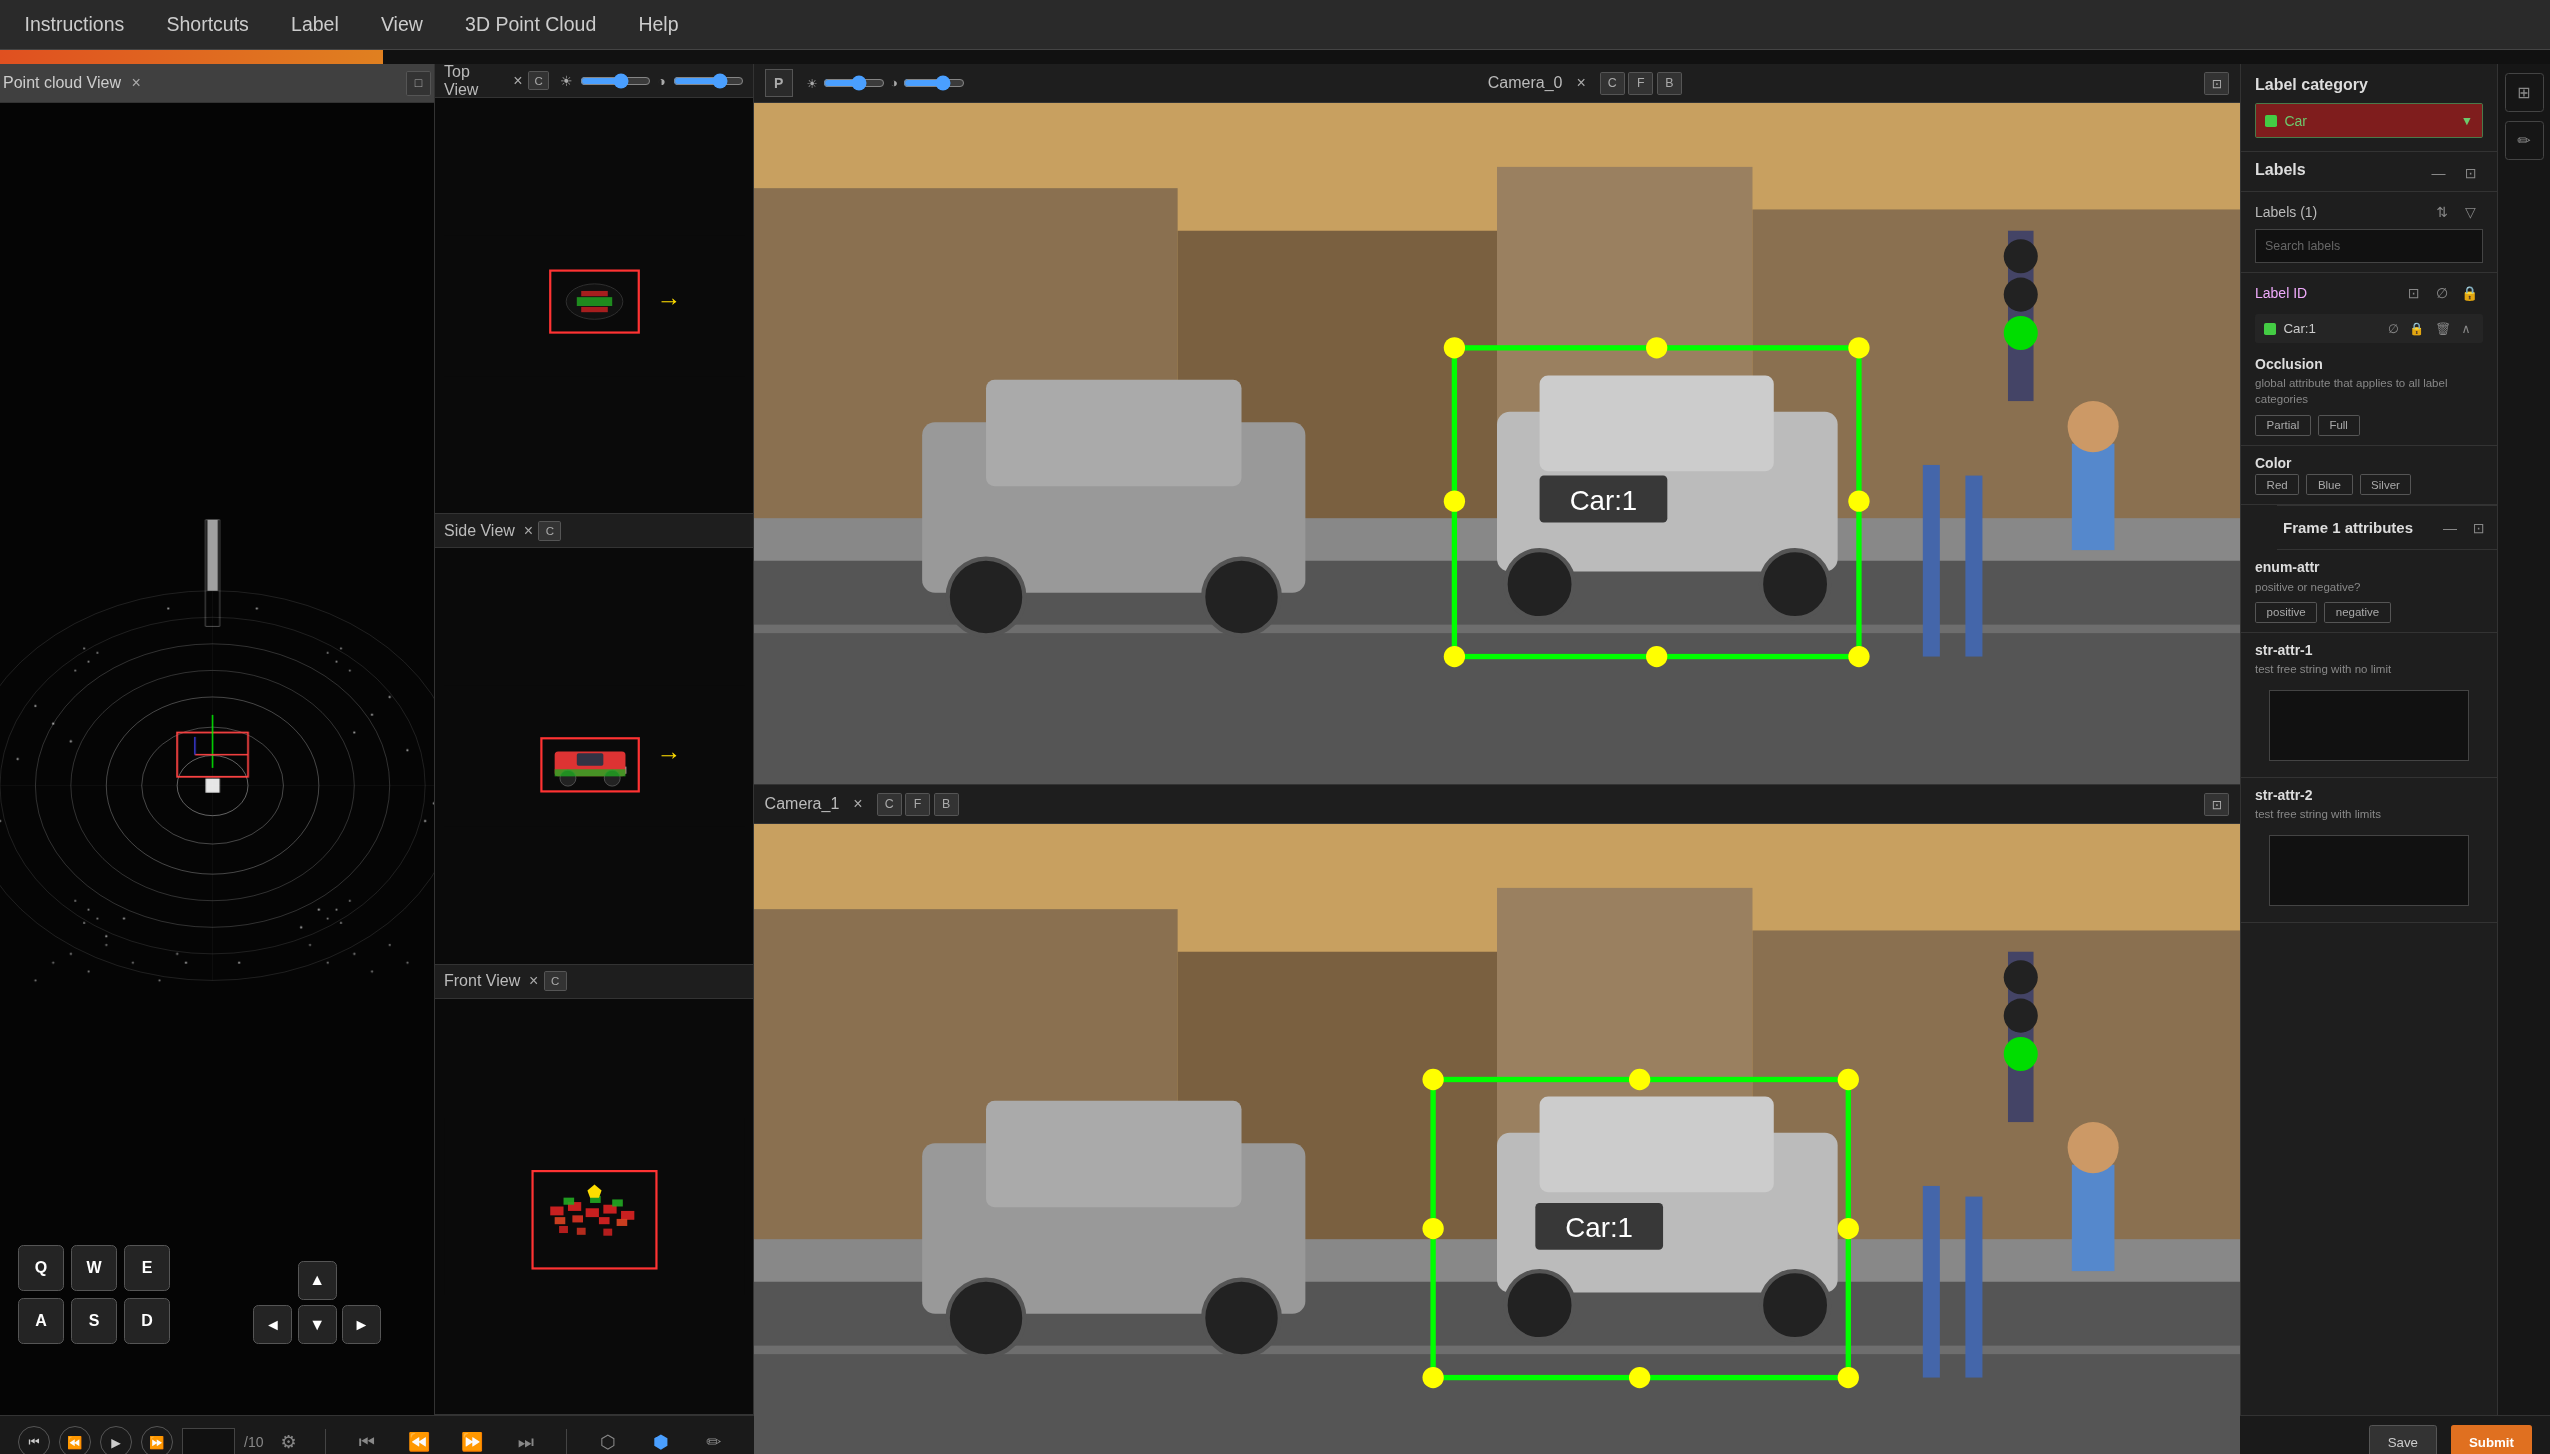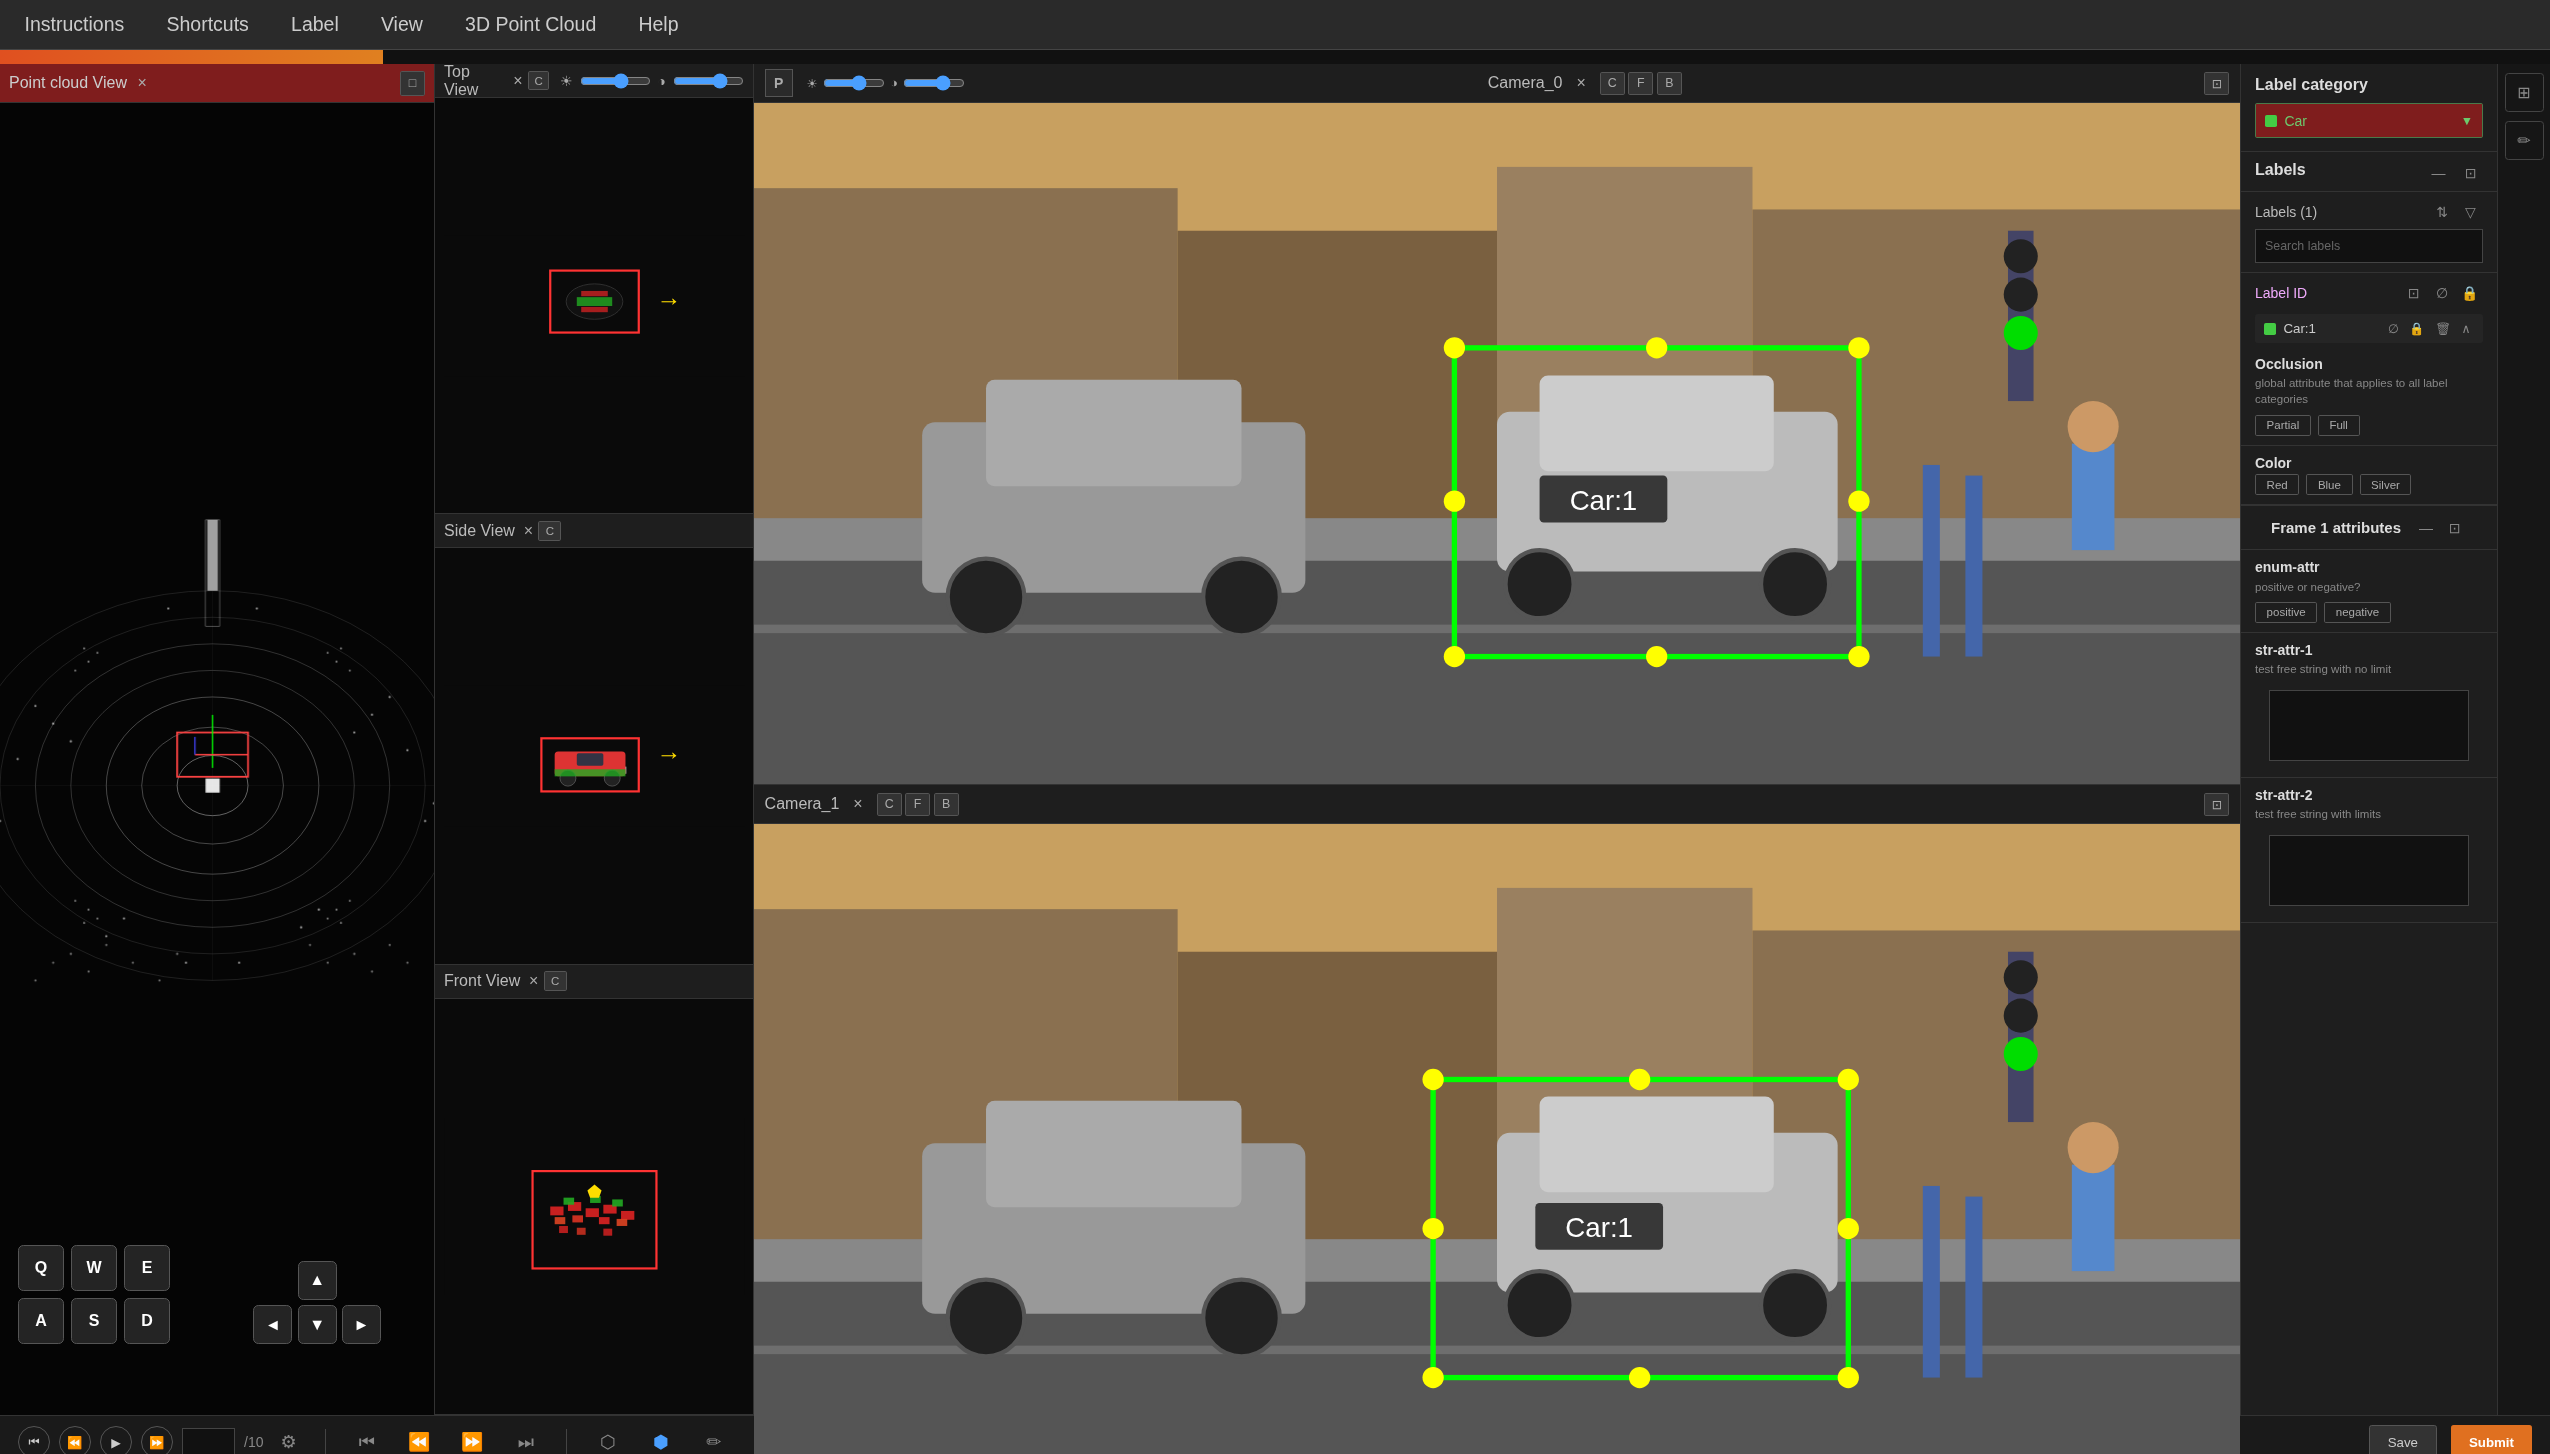--- a/index.html
+++ b/index.html
@@ -14,22 +14,22 @@
     
     
     #main-layout { display: flex; height: calc(1454px - 50px - 53px); }
     
     
     #point-cloud-panel {
       width: 435px; flex-shrink: 0; background: #0a0a0a; border-right: 0.9px solid #333; position: relative;
       display: flex; flex-direction: column;
     }
     .panel-header {
-      display: flex; align-items: center; background: #7f1d1d; border-bottom: 0.9px solid #333;
-      height: 39px; padding: 0 9px; gap: 7px; font-size: 18px; color: #ccc;
+      display: flex; align-items: center; background: #404040; border-bottom: 0.9px solid #333;
+      height: 39px; padding: 0 3px; gap: 7px; font-size: 18px; color: #ccc;
     }
     .panel-header-btn {
       width: 25px; height: 25px; background: #333; border: 0.9px solid #555; color: #aaa;
       cursor: pointer; display: flex; align-items: center; justify-content: center; font-size: 12.4px; border-radius: 1.8px;
     }
     .close-x { color: #aaa; cursor: pointer; font-size: 16px; margin-left: 3.5px; }
     
     #point-cloud-canvas {
       flex: 1; background: #050505; position: relative; overflow: hidden;
     }
@@ -150,21 +150,21 @@
     
     .attr-options { display: flex; gap: 7px; flex-wrap: wrap; }
     .attr-option {
       padding: 3.5px 10.6px; background: transparent; border: 0.9px solid #555;
       color: #aaa; font-size: 11.5px; cursor: pointer; border-radius: 1.8px;
     }
     
     
     .frame-attr-header {
       display: flex; align-items: center; justify-content: space-between;
-      padding: 9px 30px; border-bottom: 0.9px solid #333; border-top: 0.9px solid #333;
+      padding: 9px 6px; border-bottom: 0.9px solid #333; border-top: 0.9px solid #333; margin-left: 36px;
     }
     .frame-attr-title { font-size: 15px; color: #ddd; font-weight: bold; }
     
     .str-attr-input {
       width: calc(100% - 28px); margin: 5.3px 14px; height: 71px;
       background: #111; border: 0.9px solid #444; color: #aaa; font-size: 11.5px;
       padding: 7px; outline: none; resize: none;
     }
     
     

